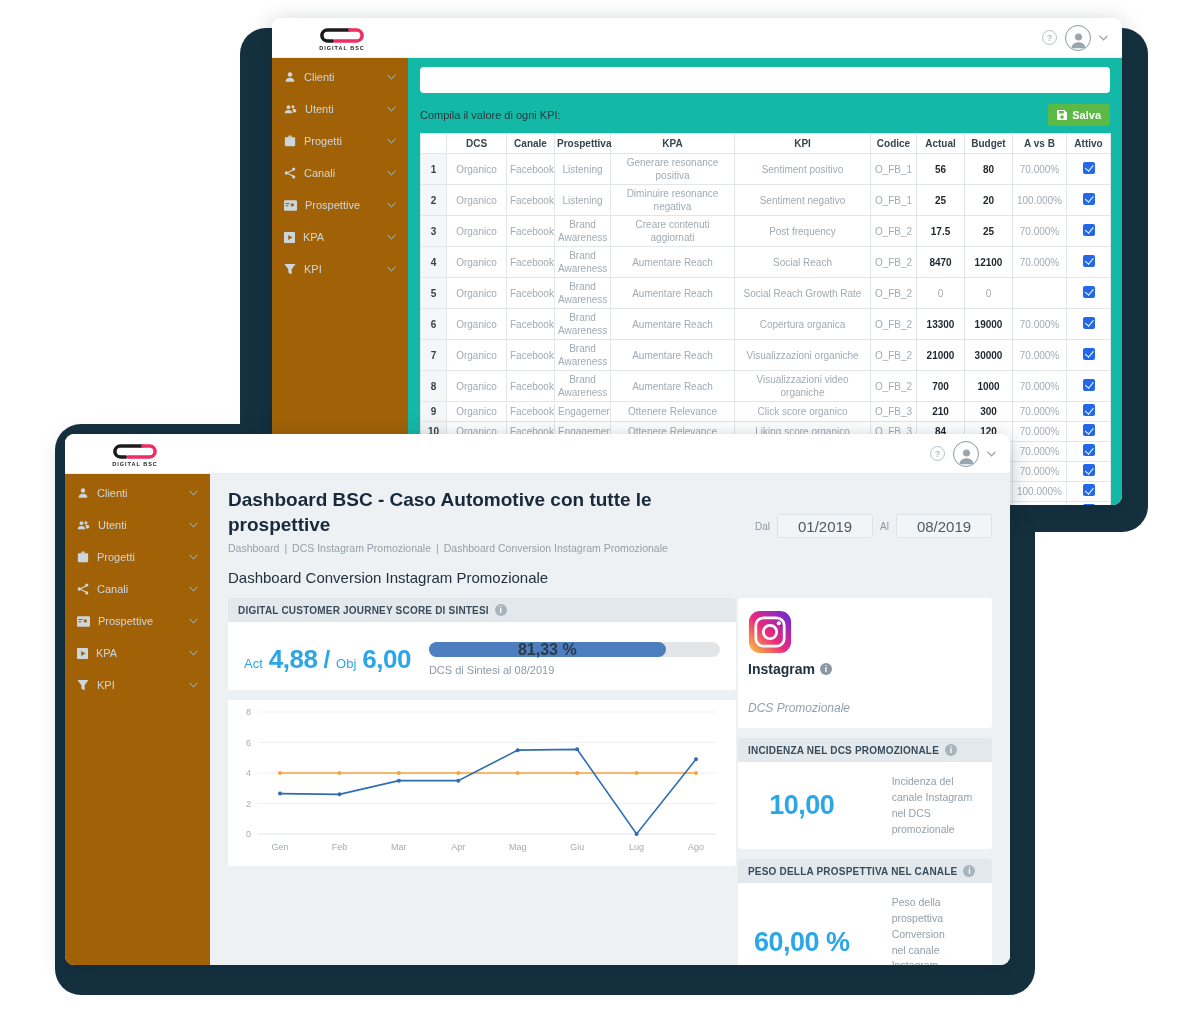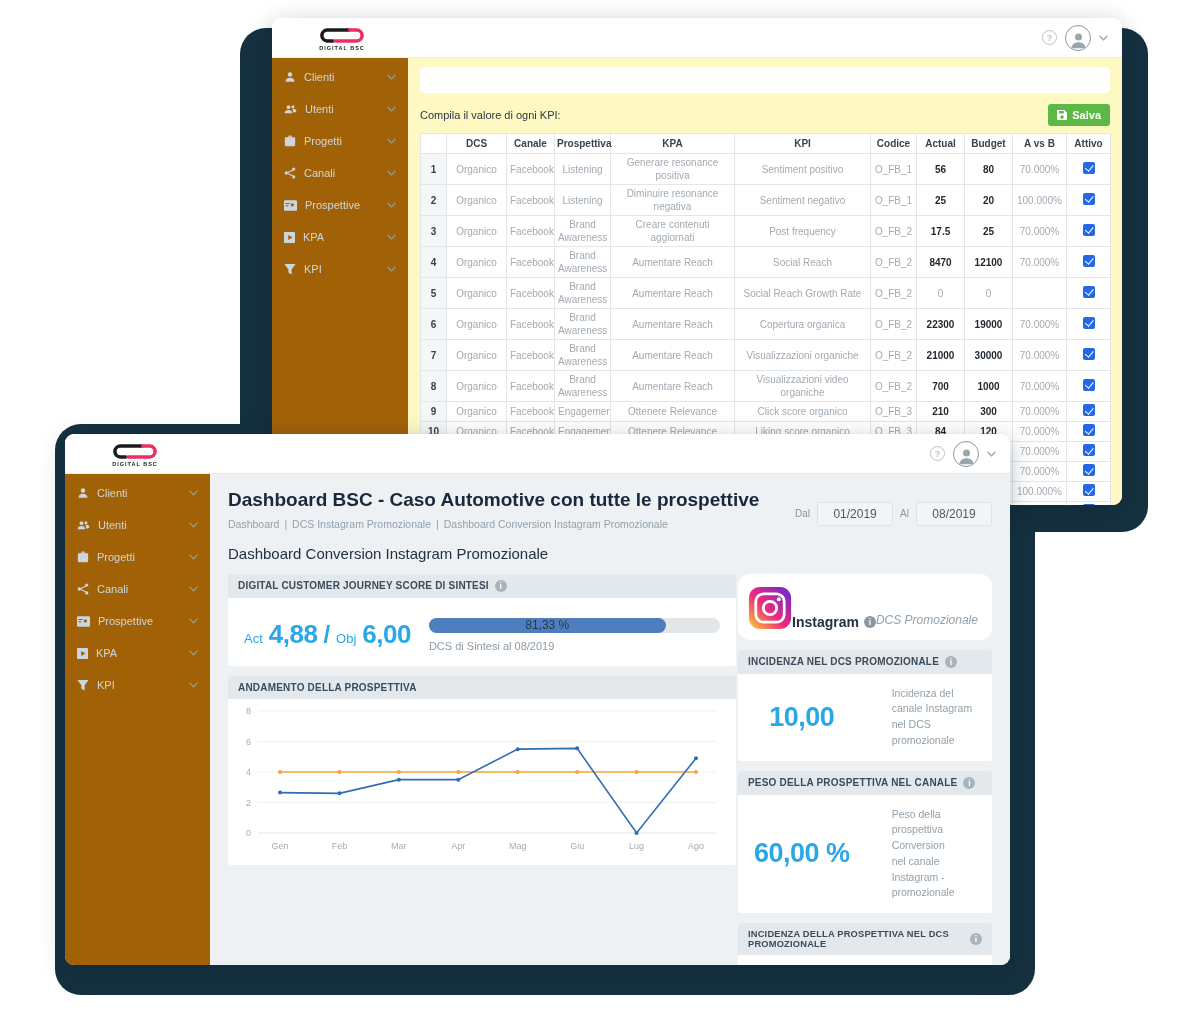--- a/index.html
+++ b/index.html
@@ -32,21 +32,21 @@
   .sidebar { background:#a16207; }
   .window-back  .sidebar { flex:0 0 136px; }
   .window-front .sidebar { flex:0 0 145px; }
   .sidebar ul { list-style:none; padding-top:3px; }
   .side-item { display:flex; align-items:center; gap:8px; padding:10px 12px; font-size:11px;
                color:#cdd6dc; cursor:pointer; }
   .side-item .sicon { display:flex; color:#cdd6dc; }
   .side-item .schev { margin-left:auto; color:#8fa2ae; display:flex; }
 
   
-  .main-back { flex:1; background:#fef9c3; padding:9px 12px; min-width:0; }
+  .main-back { flex:1; background:#14b8a6; padding:9px 12px; min-width:0; }
   .blank-bar { height:26px; background:#fff; border-radius:4px; margin-bottom:11px; }
   .compile-row { display:flex; justify-content:space-between; align-items:center; margin-bottom:7px; }
   .compile-label { font-size:11px; color:#2b3742; }
   .btn-save { background:#5cb946; color:#fff; border:none; border-radius:3px; font-size:11px; font-weight:bold;
               padding:5px 9px; display:flex; align-items:center; gap:5px; cursor:pointer; font-family:inherit; }
 
   .kpi-table { width:100%; border-collapse:collapse; background:#fff; table-layout:fixed; }
   .kpi-table th { border:1px solid #e2e6e9; font-size:10px; color:#39444e; padding:4px 2px; background:#fff; }
   .kpi-table td { border:1px solid #e2e6e9; font-size:10px; padding:2px 3px; text-align:center;
                   overflow:hidden; line-height:1.3; }
@@ -58,46 +58,46 @@
   .cbx::after { content:''; position:absolute; left:4px; top:1.5px; width:3.5px; height:6.5px;
                 border:solid #fff; border-width:0 1.7px 1.7px 0; transform:rotate(40deg); }
 
   
   .main-front { flex:1; background:#edf1f4; padding:14px 18px 4px; min-width:0; display:flex; flex-direction:column; }
   .fhead { display:flex; justify-content:space-between; }
   .ftitle { font-size:19px; font-weight:bold; color:#17293a; line-height:1.3; max-width:600px; }
   .fcrumb { font-size:10.5px; color:#93a1ac; margin-top:5px; }
   .fcrumb .sep { margin:0 5px; }
   .dates { display:flex; align-items:center; gap:7px; margin-top:10px; font-size:10px; color:#8a97a2; }
-  .dinput { width:76px; height:24px; background:#f2f5f7; border:1px solid #dbe2e8; border-radius:3px;
-            text-align:center; font-size:12px; color:#4d5a66; font-family:inherit; }
+  .dinput { width:96px; height:24px; background:#f2f5f7; border:1px solid #dbe2e8; border-radius:3px;
+            text-align:center; font-size:15px; color:#4d5a66; font-family:inherit; }
   .fsection { font-size:15px; color:#22313f; margin:15px 0 12px; font-weight:normal; }
   .fgrid { display:flex; gap:2px; align-items:flex-start; }
   .col-left { flex:0 0 508px; }
   .col-right { flex:1; min-width:0; }
   .card { margin-bottom:10px; }
   .card-h { background:#e2e8ec; border-radius:3px 3px 0 0; padding:6px 10px; font-size:10px; font-weight:bold;
             color:#3a4c5b; letter-spacing:.2px; display:flex; align-items:center; gap:6px; }
   .card-b { background:#fff; border-radius:0 0 3px 3px; }
   .info { width:12px; height:12px; border-radius:50%; background:#a8b4bc; color:#fff; font-size:8.5px;
           font-weight:bold; display:inline-flex; align-items:center; justify-content:center; flex:0 0 12px; }
 
   .dcs-b { display:flex; align-items:center; gap:18px; padding:20px 16px 14px; }
   .score { white-space:nowrap; color:#2ba7e8; display:flex; align-items:baseline; gap:6px; }
   .score .lbl { font-size:13px; }
   .score b { font-size:26px; letter-spacing:-.5px; }
   .score .ssep { font-size:24px; font-weight:bold; }
   .bar-zone { flex:1; }
   .pbar { height:15px; background:#e3e6e8; border-radius:8px; }
   .pfill { height:100%; background:#4d7fc0; border-radius:8px; display:flex; align-items:center;
-           justify-content:center; font-size:12px; font-weight:normal; color:#2c3a47; }
+           justify-content:center; font-size:16px; font-weight:bold; color:#2c3a47; }
   .pcap { font-size:11px; color:#8d9aa5; margin-top:7px; }
 
-  .insta-b { padding:12px 10px 10px; display:flex; flex-direction:row; align-items:flex-end;
-             background:#fff; border-radius:12px; }
+  .insta-b { padding:12px 10px 10px; display:flex; flex-direction:column; align-items:flex-start;
+             background:#fff; border-radius:3px; }
   .insta-name { font-size:14px; font-weight:bold; color:#22313f; margin-top:7px; display:flex; gap:5px; align-items:center; }
   .insta-cap { font-size:12px; color:#93a1ac; margin-top:24px; margin-bottom:3px;font-style:italic; }
 
   .legend { display:flex; gap:28px; padding:16px 16px 2px; font-size:11px; color:#39444e; align-items:center; }
   .legend .litem { display:flex; align-items:center; }
   .sw { width:20px; height:10px; display:inline-block; margin-right:7px; }
   .chart-wrap { padding:4px 6px 6px; }
 
   .stat-b { display:flex; align-items:center; gap:8px; padding:12px 10px; }
   .stat-v { font-size:27px; font-weight:bold; color:#2ba7e8; flex:0 0 46%; text-align:center; letter-spacing:-.5px; }
@@ -347,21 +347,21 @@
                 <td><span class="cbx"></span></td>
               </tr>
               <tr>
                 <td class="c-n">6</td>
                 <td class="c-gray">Organico</td>
                 <td class="c-gray">Facebook</td>
                 <td class="c-gray">Brand Awareness</td>
                 <td class="c-gray">Aumentare Reach</td>
                 <td class="c-gray">Copertura organica</td>
                 <td class="c-gray">O_FB_2</td>
-                <td class="c-strong">22300</td>
+                <td class="c-strong">13300</td>
                 <td class="c-strong">19000</td>
                 <td class="c-gray">70.000%</td>
                 <td><span class="cbx"></span></td>
               </tr>
               <tr>
                 <td class="c-n">7</td>
                 <td class="c-gray">Organico</td>
                 <td class="c-gray">Facebook</td>
                 <td class="c-gray">Brand Awareness</td>
                 <td class="c-gray">Aumentare Reach</td>
@@ -638,23 +638,20 @@
                     <div class="pfill" style="width: 81.33%;">
                       <span>81,33 %</span>
                     </div>
                   </div>
                   <div class="pcap">DCS di Sintesi al 08/2019</div>
                 </div>
               </div>
             </div>
 
             <div class="card">
-              <div class="card-h">
-                <span>ANDAMENTO DELLA PROSPETTIVA</span>
-              </div>
               <div class="card-b">
                 <div class="chart-wrap"><svg width="492" height="152" viewBox="0 0 492 152">
                       <line x1="24" y1="130" x2="482" y2="130" stroke="#dfe3e6" stroke-width="1"></line>
                       <text x="17" y="133" text-anchor="end" font-size="9" fill="#a3abb3">0</text>
                       <line x1="24" y1="99.5" x2="482" y2="99.5" stroke="#eef1f3" stroke-width="1"></line>
                       <text x="17" y="102.5" text-anchor="end" font-size="9" fill="#a3abb3">2</text>
                       <line x1="24" y1="69" x2="482" y2="69" stroke="#eef1f3" stroke-width="1"></line>
                       <text x="17" y="72" text-anchor="end" font-size="9" fill="#a3abb3">4</text>
                       <line x1="24" y1="38.5" x2="482" y2="38.5" stroke="#eef1f3" stroke-width="1"></line>
                       <text x="17" y="41.5" text-anchor="end" font-size="9" fill="#a3abb3">6</text>

